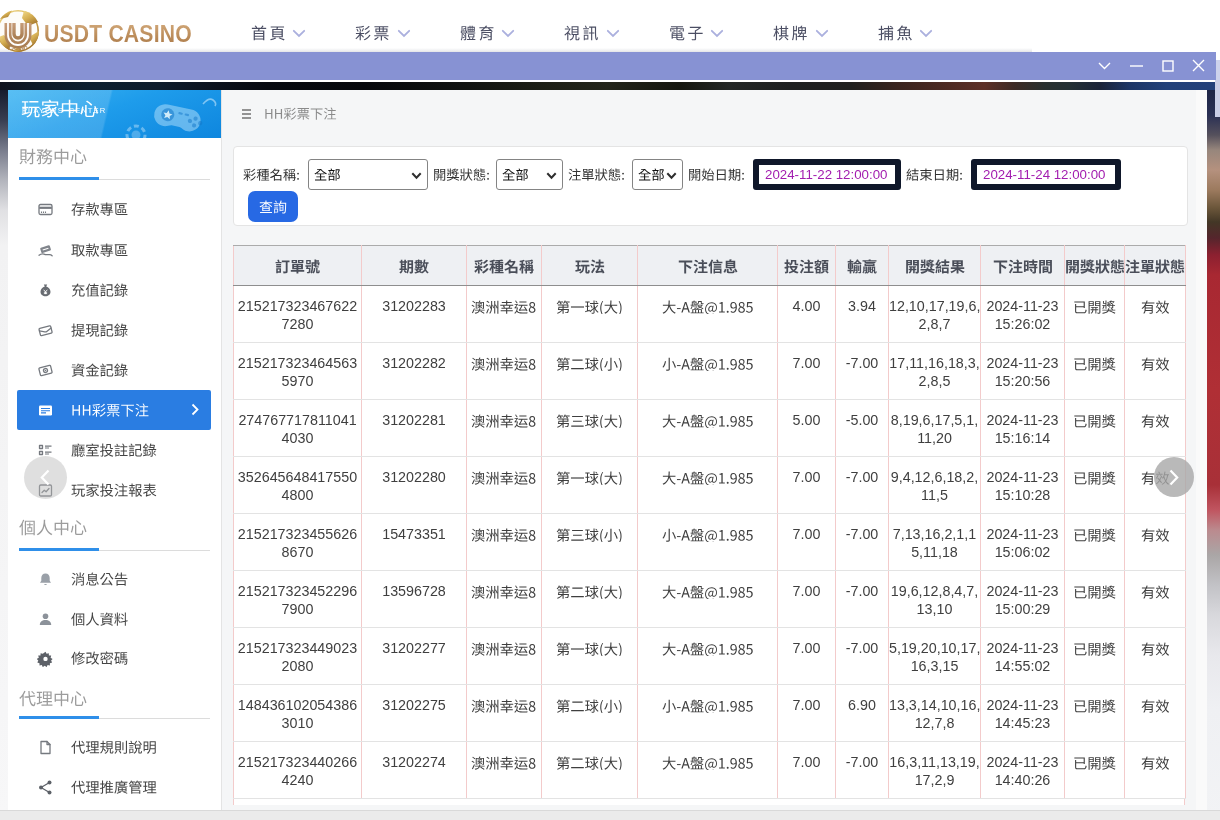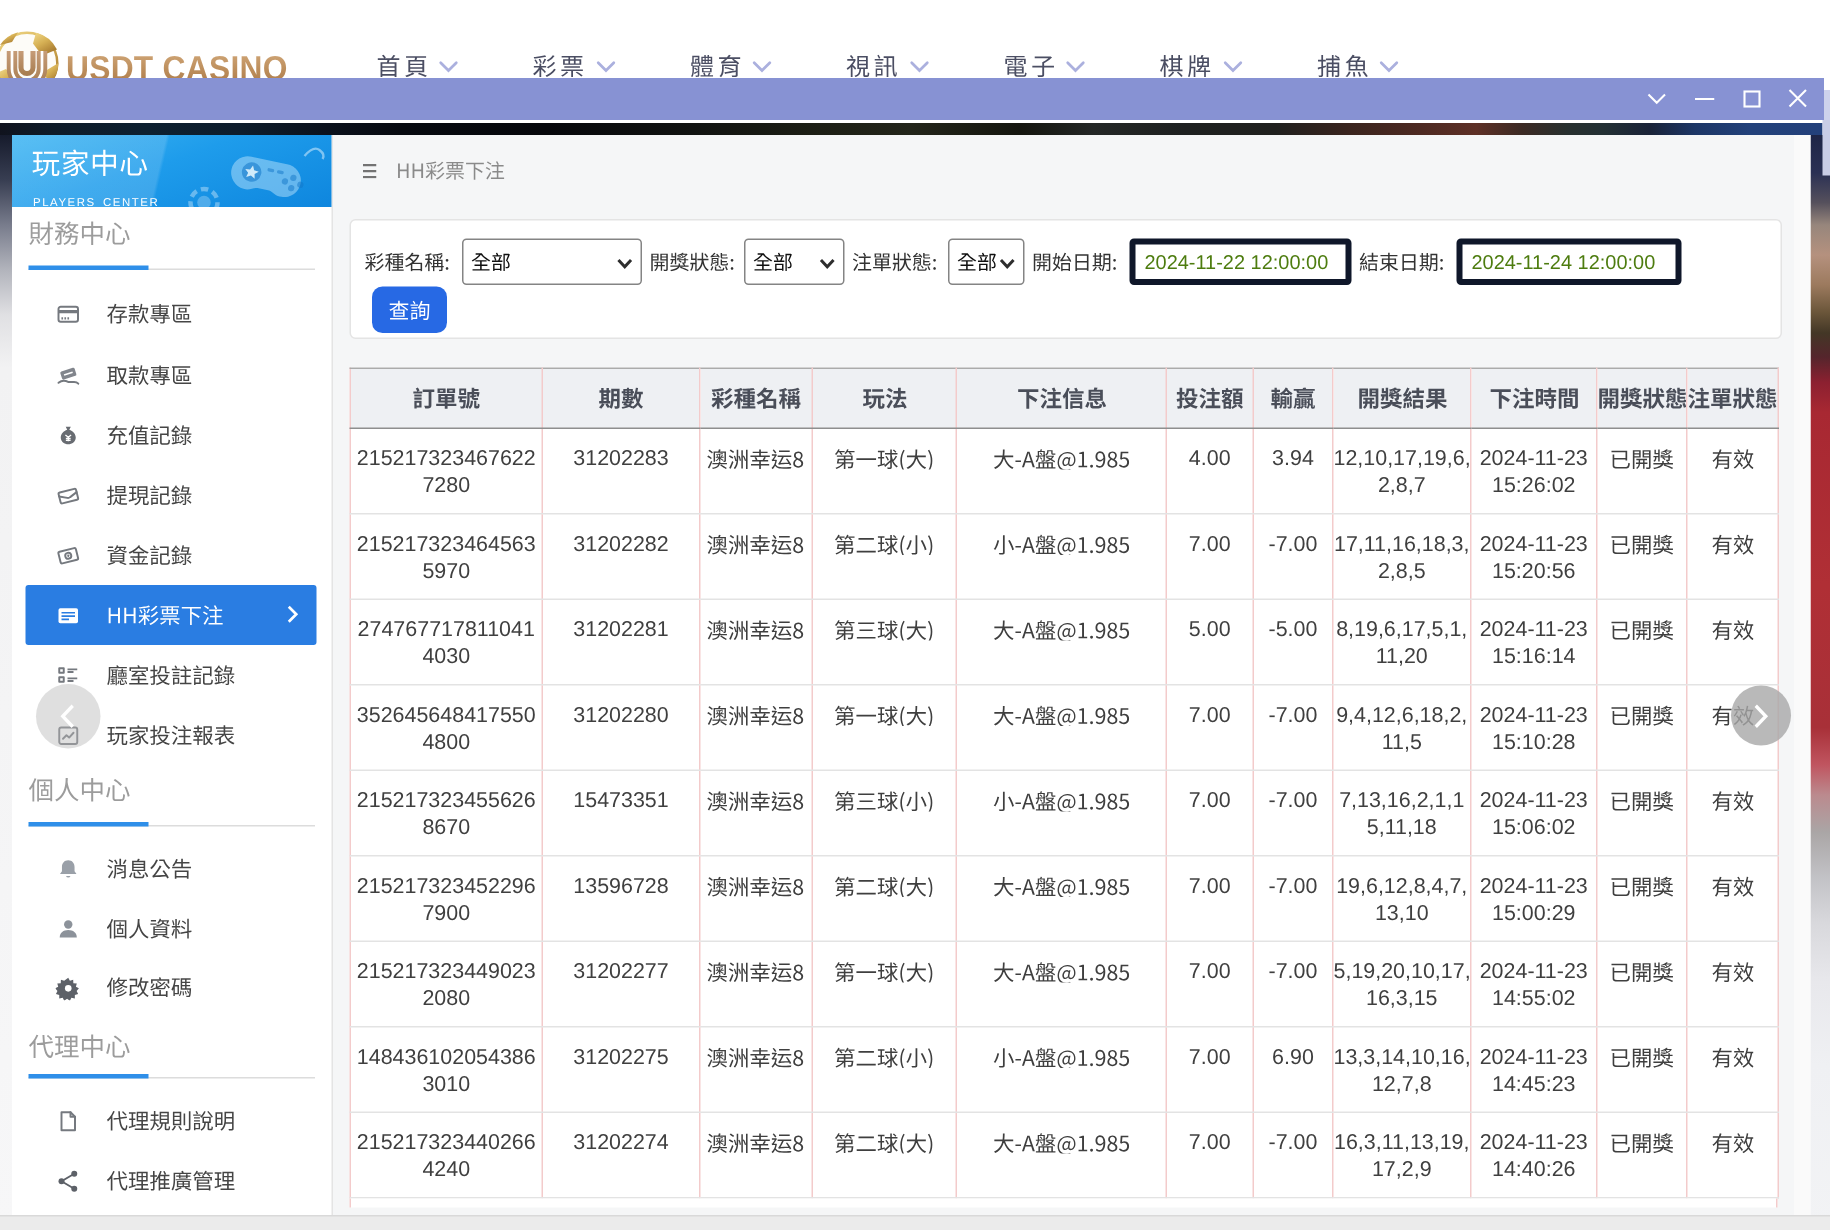--- a/index.html
+++ b/index.html
@@ -1,18 +1,18 @@
 <!DOCTYPE html>
 <html><head><meta charset="utf-8"><title>HH</title><style>
 *{margin:0;padding:0;box-sizing:border-box}
 html,body{width:1220px;height:820px;overflow:hidden;font-family:"Liberation Sans",sans-serif;background:#fff;position:relative}
 .abs{position:absolute}
 .cj{display:inline-block;vertical-align:middle}
 
-#topbar{position:absolute;left:0;top:12px;width:1032px;height:52px;background:linear-gradient(180deg,#fff 0 47px,#ebecee 50px,#d9dadd 52px);z-index:5}
+#topbar{position:absolute;left:0;top:1px;width:1032px;height:52px;background:linear-gradient(180deg,#fff 0 47px,#ebecee 50px,#d9dadd 52px);z-index:5}
 .navit{position:absolute;top:12px;height:44px;display:flex;align-items:center;padding-bottom:4px}
 
 #ptb{position:absolute;left:0;top:52px;width:1216px;height:27.5px;background:#8792d3;z-index:5}
 #ptbr{position:absolute;left:1216px;top:52px;width:4px;height:27.5px;background:#cdd2ec;z-index:5}
 
 #band{position:absolute;left:0;top:82px;width:1215px;height:8px;background:linear-gradient(90deg,#10131e 0,#0e1b28 3%,#0d2030 8%,#0e1d2c 13%,#0b111c 18%,#070a10 22%,#06070b 30%,#111311 38%,#1d1f15 45%,#23251a 50%,#15160f 56%,#242726 60%,#1e2020 65%,#20201e 70%,#3a241e 74%,#4e2a22 78%,#5e3026 81%,#3c2a24 83.5%,#28302f 86%,#233034 88%,#1a2338 90.5%,#1d3666 93%,#22417a 96%,#23407a 100%);z-index:4}
 #lstrip{position:absolute;left:0;top:90px;width:8px;height:730px;background:linear-gradient(180deg,#161b2c 0,#383e52 30px,#787c8c 60px,#b2b4bc 90px,#e0e0e3 120px,#f2f2f3 155px,#f7f7f8 100%);z-index:4}
 #rstrip{position:absolute;left:1207px;top:90px;width:13px;height:730px;background:linear-gradient(180deg,#1e2546 0,#2a3054 25px,#55505c 45px,#97867c 60px,#b5917e 80px,#9c7a5e 100px,#6b563a 118px,#433726 132px,#55252c 148px,#8c2030 165px,#a82832 185px,#b02f35 300px,#a83038 395px,#c05560 420px,#bb8a8e 440px,#aaa6a6 465px,#c2c2c6 495px,#d8d8dc 525px,#e8e8ec 565px,#eff0f3 620px,#f2f3f5 100%);z-index:4}
 #page{position:absolute;left:8px;top:90px;width:1199px;height:720px;background:#f5f6f7;z-index:3}
 #sbar{position:absolute;left:8px;top:90px;width:214px;height:720px;background:#fff;border-right:1px solid #e4e4e4;z-index:6}
@@ -25,21 +25,21 @@
 .secline i{position:absolute;left:0;top:-2px;width:80px;height:3.2px;background:#2f8fe9;display:block}
 .mi{position:absolute;left:0;width:213px;height:40px;display:flex;align-items:center;padding-left:29px}
 .ico{margin-right:17px;flex:0 0 auto}
 #selmi{position:absolute;left:9px;width:194px;height:40px;background:#2a7de2;border-radius:2px;display:flex;align-items:center;padding-left:20px}
 
 #crumb{position:absolute;left:242px;top:103px;height:22px;display:flex;align-items:center;z-index:6}
 #fpanel{position:absolute;left:233px;top:146px;width:955px;height:80px;background:#fff;border:1px solid #e4e4e4;border-radius:4px;z-index:6}
 .flabel{position:absolute;top:163px;height:23px;display:flex;align-items:center;z-index:7}
 .fsel{position:absolute;top:159px;height:31px;background:#fff;border:1px solid #848484;border-radius:3px;display:flex;align-items:center;padding-left:5px;z-index:7}
 .fsel svg.ar{position:absolute;right:5px;top:12px}
-.finp{position:absolute;top:159px;height:31px;background:#fff;border:4px solid #0f172a;border-radius:3px;display:flex;align-items:center;padding-left:6px;font-size:13.3px;color:#4d7c0f;z-index:7}
+.finp{position:absolute;top:159px;height:31px;background:#fff;border:6px solid #0f172a;border-radius:3px;display:flex;align-items:center;padding-left:6px;font-size:13.3px;color:#a21caf;z-index:7}
 #qbtn{position:absolute;left:248px;top:191px;width:50px;height:31px;background:#2769e4;border-radius:7px;display:flex;align-items:center;justify-content:center;z-index:7}
 
 #tbl{position:absolute;left:233px;top:245px;width:952px;border-collapse:collapse;table-layout:fixed;z-index:6;background:#fff}
 #tbl th{background:#eef0f3;height:40px;border-top:1px solid #ababab;border-bottom:1px solid #8e8e8e;font-weight:bold;overflow:hidden}
 #tbl td{height:57px;border-bottom:1px solid #e3e3e3;text-align:center;vertical-align:top;padding-top:10.8px;font-size:14.3px;color:#3f3f3f;overflow:hidden;line-height:18px}
 #tbl th,#tbl td{border-left:1px solid #f3cbcb;border-right:1px solid #f3cbcb}
 #tbl th{padding:0}
 #ptrow{position:absolute;left:233px;top:799px;width:952px;height:6px;background:#fff;border-left:1px solid #f3cbcb;border-right:1px solid #f3cbcb;z-index:6}
 .fcirc{position:absolute;width:37px;height:37px;border-radius:50%;z-index:8;display:flex;align-items:center;justify-content:center}
 </style></head>
@@ -380,21 +380,21 @@
 <div id="scrollb"></div>
 <div id="sbar">
 <div id="shead">
 <div class="abs" style="left:0;top:0;width:213px;height:48px;background:linear-gradient(103deg,rgba(255,255,255,.15) 0 46%,rgba(255,255,255,0) 47%)"></div>
 <div class="abs" style="left:13px;top:9px"><svg class="cj" style="width:78.0px;height:19.2px;" viewBox="0 -880 4064 1000" fill="#ffffff">
           <use href="#n73a9"></use>
           <use href="#n5bb6" x="1016"></use>
           <use href="#n4e2d" x="2032"></use>
           <use href="#n5fc3" x="3048"></use>
         </svg></div>
-<div class="abs" style="left:14px;top:40px;color:#fff;font-size:7.6px;letter-spacing:1.05px">PLAYERS CENTER</div>
+<div class="abs" style="left:14px;top:16px;color:#fff;font-size:7.6px;letter-spacing:1.05px">PLAYERS CENTER</div>
 <svg class="abs" style="left:135px;top:2px" width="78" height="46" viewBox="0 0 78 46">
 <path d="M60 12 q6 -7 10 -4 t2 6" fill="none" stroke="rgba(230,245,255,.5)" stroke-width="1.6"></path>
 <g transform="rotate(12 40 28)">
 <path d="M22 16 a11 11 0 0 0 -1 22 c4 .5 6 -2 9 -2.5 l8 0 c3 .5 5 3 9 2.5 a11 11 0 0 0 -1 -22 Z" fill="rgba(215,240,255,.42)"></path>
 <circle cx="24" cy="26" r="6.5" fill="rgba(18,118,200,.55)"></circle>
 <path d="M24 21.5 l1.4 3 3.2 .3 -2.4 2.1 .7 3.1 -2.9 -1.7 -2.9 1.7 .7 -3.1 -2.4 -2.1 3.2 -.3 Z" fill="rgba(235,250,255,.85)"></path>
 <rect x="34" y="21" width="4.5" height="2.2" rx="1" fill="rgba(18,118,200,.5)"></rect>
 <rect x="40.5" y="21" width="4.5" height="2.2" rx="1" fill="rgba(18,118,200,.5)"></rect>
 <circle cx="52" cy="24" r="2.1" fill="rgba(18,118,200,.5)"></circle>
           <circle cx="57.5" cy="27.5" r="2.1" fill="rgba(18,118,200,.5)"></circle>

